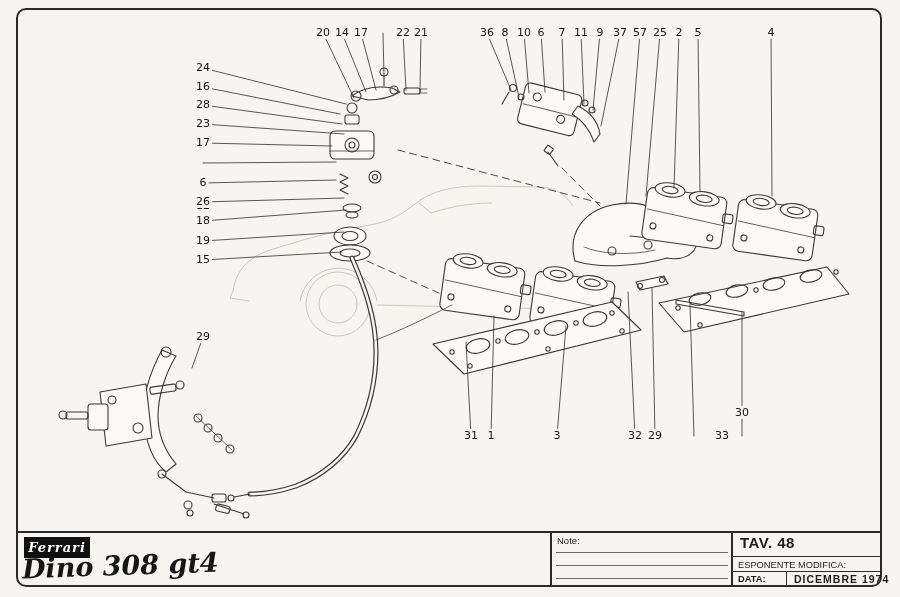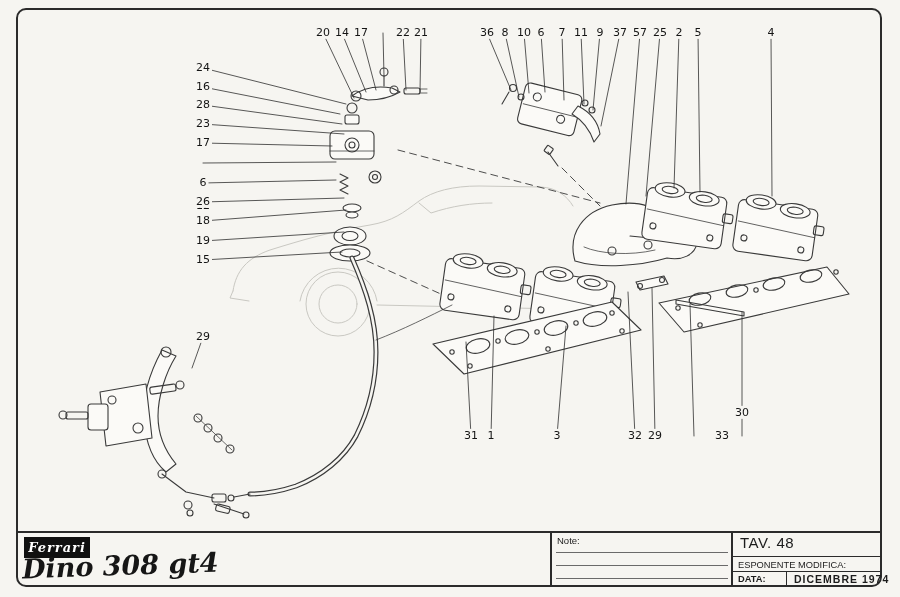--- a/index.html
+++ b/index.html
@@ -26,21 +26,21 @@
   .tb-line{position:absolute;background:#2b2b2b;z-index:4;}
   .tb-thin{position:absolute;background:#6a6a6a;z-index:4;}
   .tb-text{position:absolute;z-index:5;white-space:nowrap;}
   .ferrari-logo{position:absolute;left:24px;top:537px;width:66px;height:21px;background:#101010;
                 color:#fff;z-index:5;display:flex;align-items:center;justify-content:center;
                 font:italic bold 13px "DejaVu Serif",serif;letter-spacing:1px;}
   .model-script{left:22px;top:550px;font:italic bold 27px "DejaVu Serif",serif;
                 transform:rotate(-2deg);color:#161616;}
   .drawing-title{left:186px;top:562px;font-weight:bold;font-size:12.5px;letter-spacing:.4px;}
   .note-label{left:557px;top:535px;font-size:9.5px;color:#222;}
-  .tav{left:740px;top:534px;font-weight:normal;font-size:15px;letter-spacing:.5px;}
+  .tav{left:740px;top:534px;font-weight:bold;font-size:15px;letter-spacing:.5px;}
   .esponente{left:738px;top:560px;font-size:9.3px;}
   .data-label{left:738px;top:574px;font-size:9.3px;font-weight:bold;}
   .data-value{left:794px;top:573px;font-size:10.5px;font-weight:bold;letter-spacing:1px;}
 </style>
 </head>
 <body>
 
 <div class="page">
 
   <div class="frame"></div>

